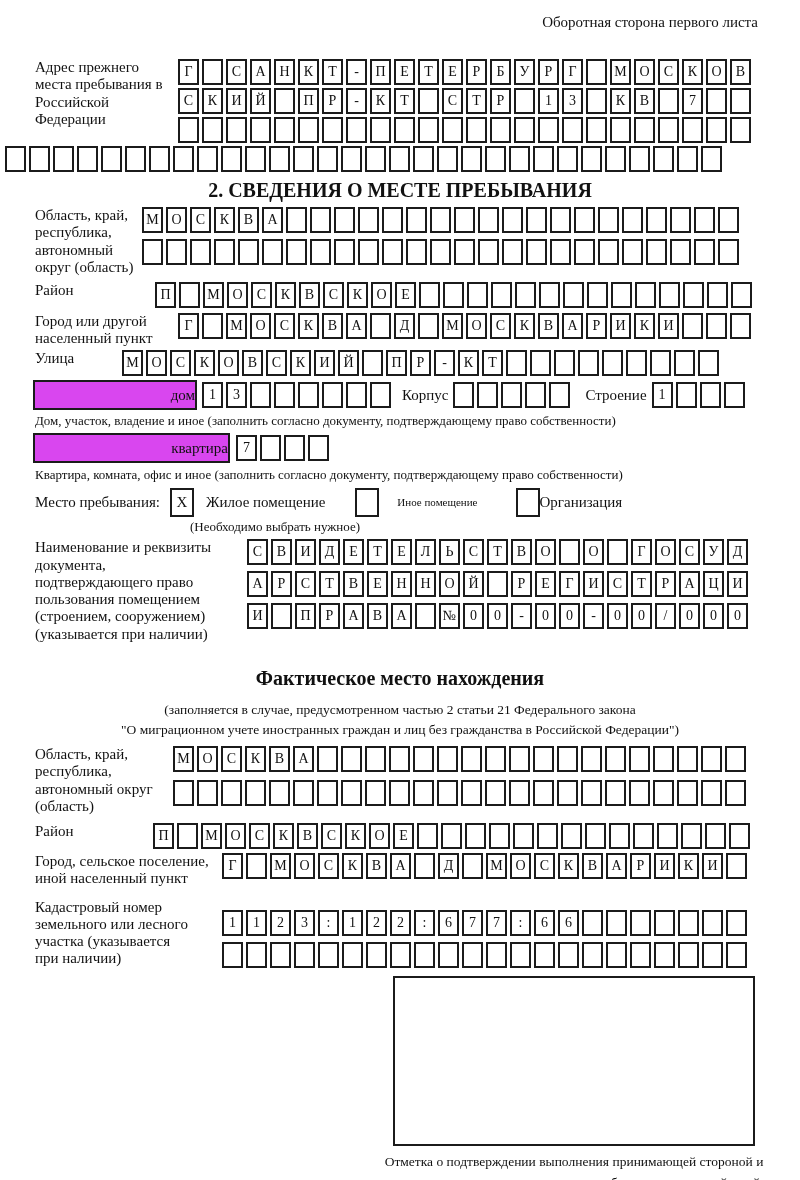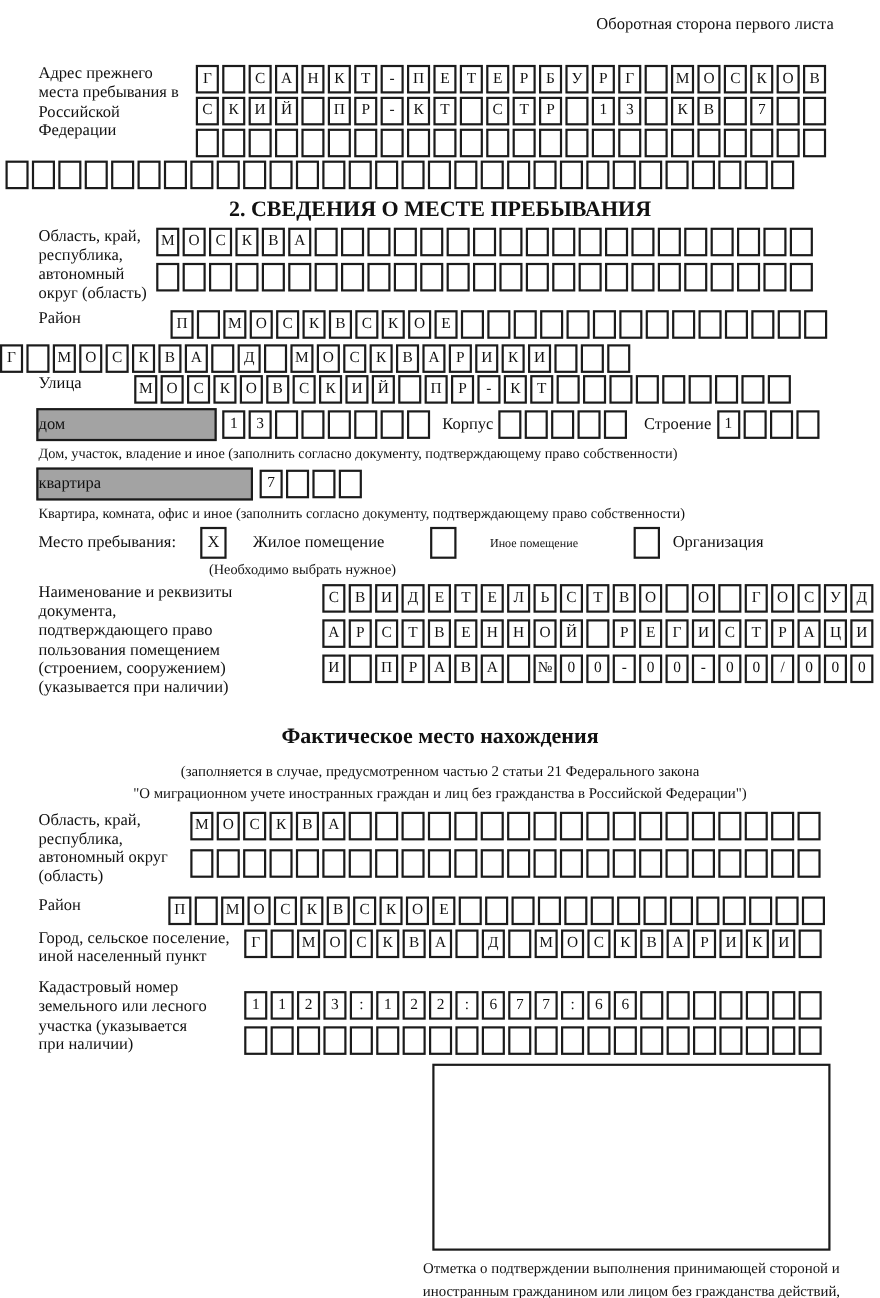--- a/index.html
+++ b/index.html
@@ -38,22 +38,22 @@
   }
   .caption{font-size:13px;line-height:1.2;}
   .caption.center{text-align:center;}
   .caption.left{padding-left:35px;}
   .sec-title{
     text-align:center;font-weight:bold;font-size:20px;
   }
   .widebox{
     box-sizing:border-box;
     height:30px;border:2px solid #1b1b1b;
-    text-align:left;font-size:15px;line-height:26px;
-    flex:none;background:#a3a3a3;
+    text-align:right;font-size:15px;line-height:26px;
+    flex:none;background:#d946ef;
   }
   .inline-lbl{font-size:15px;line-height:30px;flex:none;}
   .chk{
     box-sizing:border-box;
     width:24px;height:29px;border:2px solid #1b1b1b;
     text-align:center;font-size:15px;line-height:25px;
     flex:none;background:#fff;
   }
   .stamp-box{
     box-sizing:border-box;
@@ -279,20 +279,21 @@
         <div class="cell"></div>
         <div class="cell"></div>
         <div class="cell"></div>
         <div class="cell"></div>
         <div class="cell"></div>
         <div class="cell"></div>
       </div>
   </div>
 
   <div class="field" style="margin-top:5px;">
+    <div class="label" style="width:178px;">Город или другой населенный пункт</div>
     <div class="cells">
         <div class="cell">Г</div>
         <div class="cell"></div>
         <div class="cell">М</div>
         <div class="cell">О</div>
         <div class="cell">С</div>
         <div class="cell">К</div>
         <div class="cell">В</div>
         <div class="cell">А</div>
         <div class="cell"></div>
@@ -379,32 +380,32 @@
     <div class="widebox" style="width:197px;">квартира</div>
     <div class="cells" style="margin-top:2px;">
         <div class="cell">7</div>
         <div class="cell"></div>
         <div class="cell"></div>
         <div class="cell"></div>
       </div>
   </div>
   <div class="caption left" style="margin-top:4px;">Квартира, комната, офис и иное (заполнить согласно документу, подтверждающему право собственности)</div>
 
-  <div style="display:flex;align-items:center;margin:5px 0 0 35px;gap:12px;">
+  <div style="display:flex;align-items:center;margin:5px 0 0 35px;">
     <div style="font-size:15px;">Место пребывания:</div>
     <div class="chk" style="margin-left:10px;">X</div>
     <div style="font-size:15px;margin-left:12px;">Жилое помещение</div>
     <div class="chk" style="margin-left:30px;"></div>
     <div style="font-size:11px;margin-left:18px;">Иное помещение</div>
     <div class="chk" style="margin-left:38px;"></div>
     <div style="font-size:15px;">Организация</div>
   </div>
   <div class="caption center" style="margin-top:2px;margin-right:250px;">(Необходимо выбрать нужное)</div>
 
-  <div class="field" style="margin-top:5px;gap:46px;">
+  <div class="field" style="margin-top:5px;">
     <div class="label" style="width:247px;padding-right:20px;">Наименование и реквизиты документа, подтверждающего право пользования помещением (строением, сооружением) (указывается при наличии)</div>
     <div class="cells-stack" style="gap:6px;">
       <div class="cells">
           <div class="cell">С</div>
           <div class="cell">В</div>
           <div class="cell">И</div>
           <div class="cell">Д</div>
           <div class="cell">Е</div>
           <div class="cell">Т</div>
           <div class="cell">Е</div>

